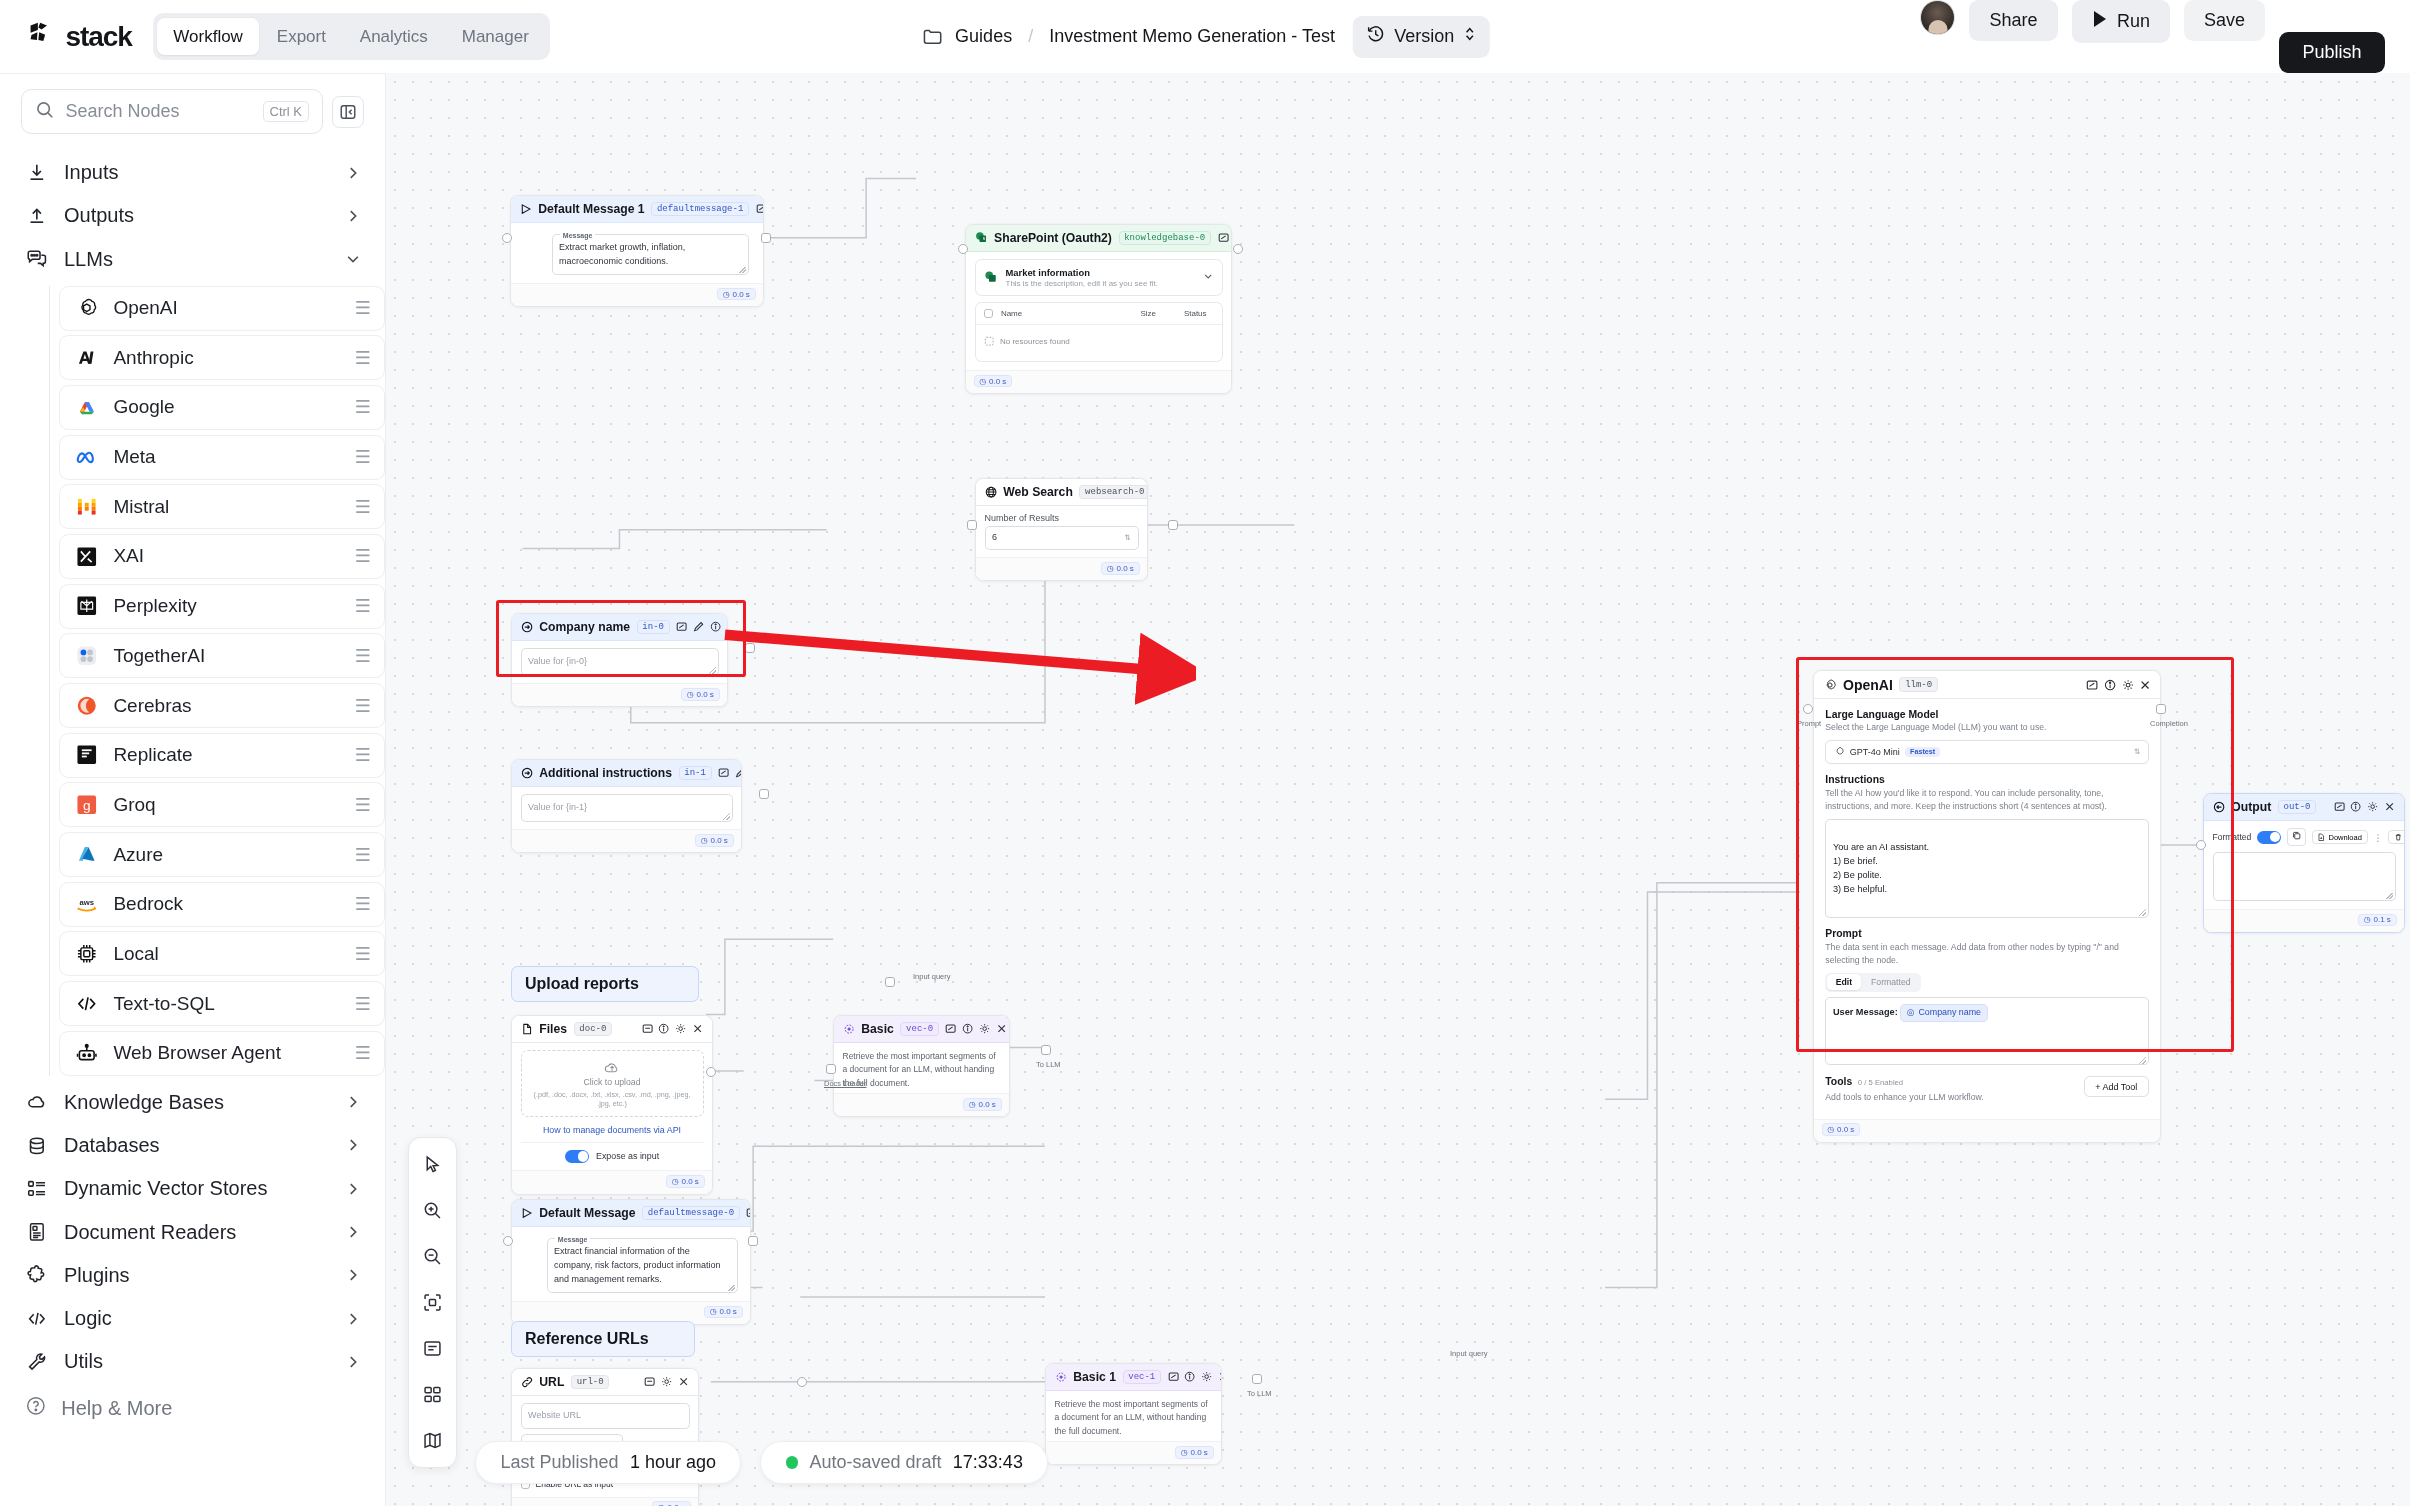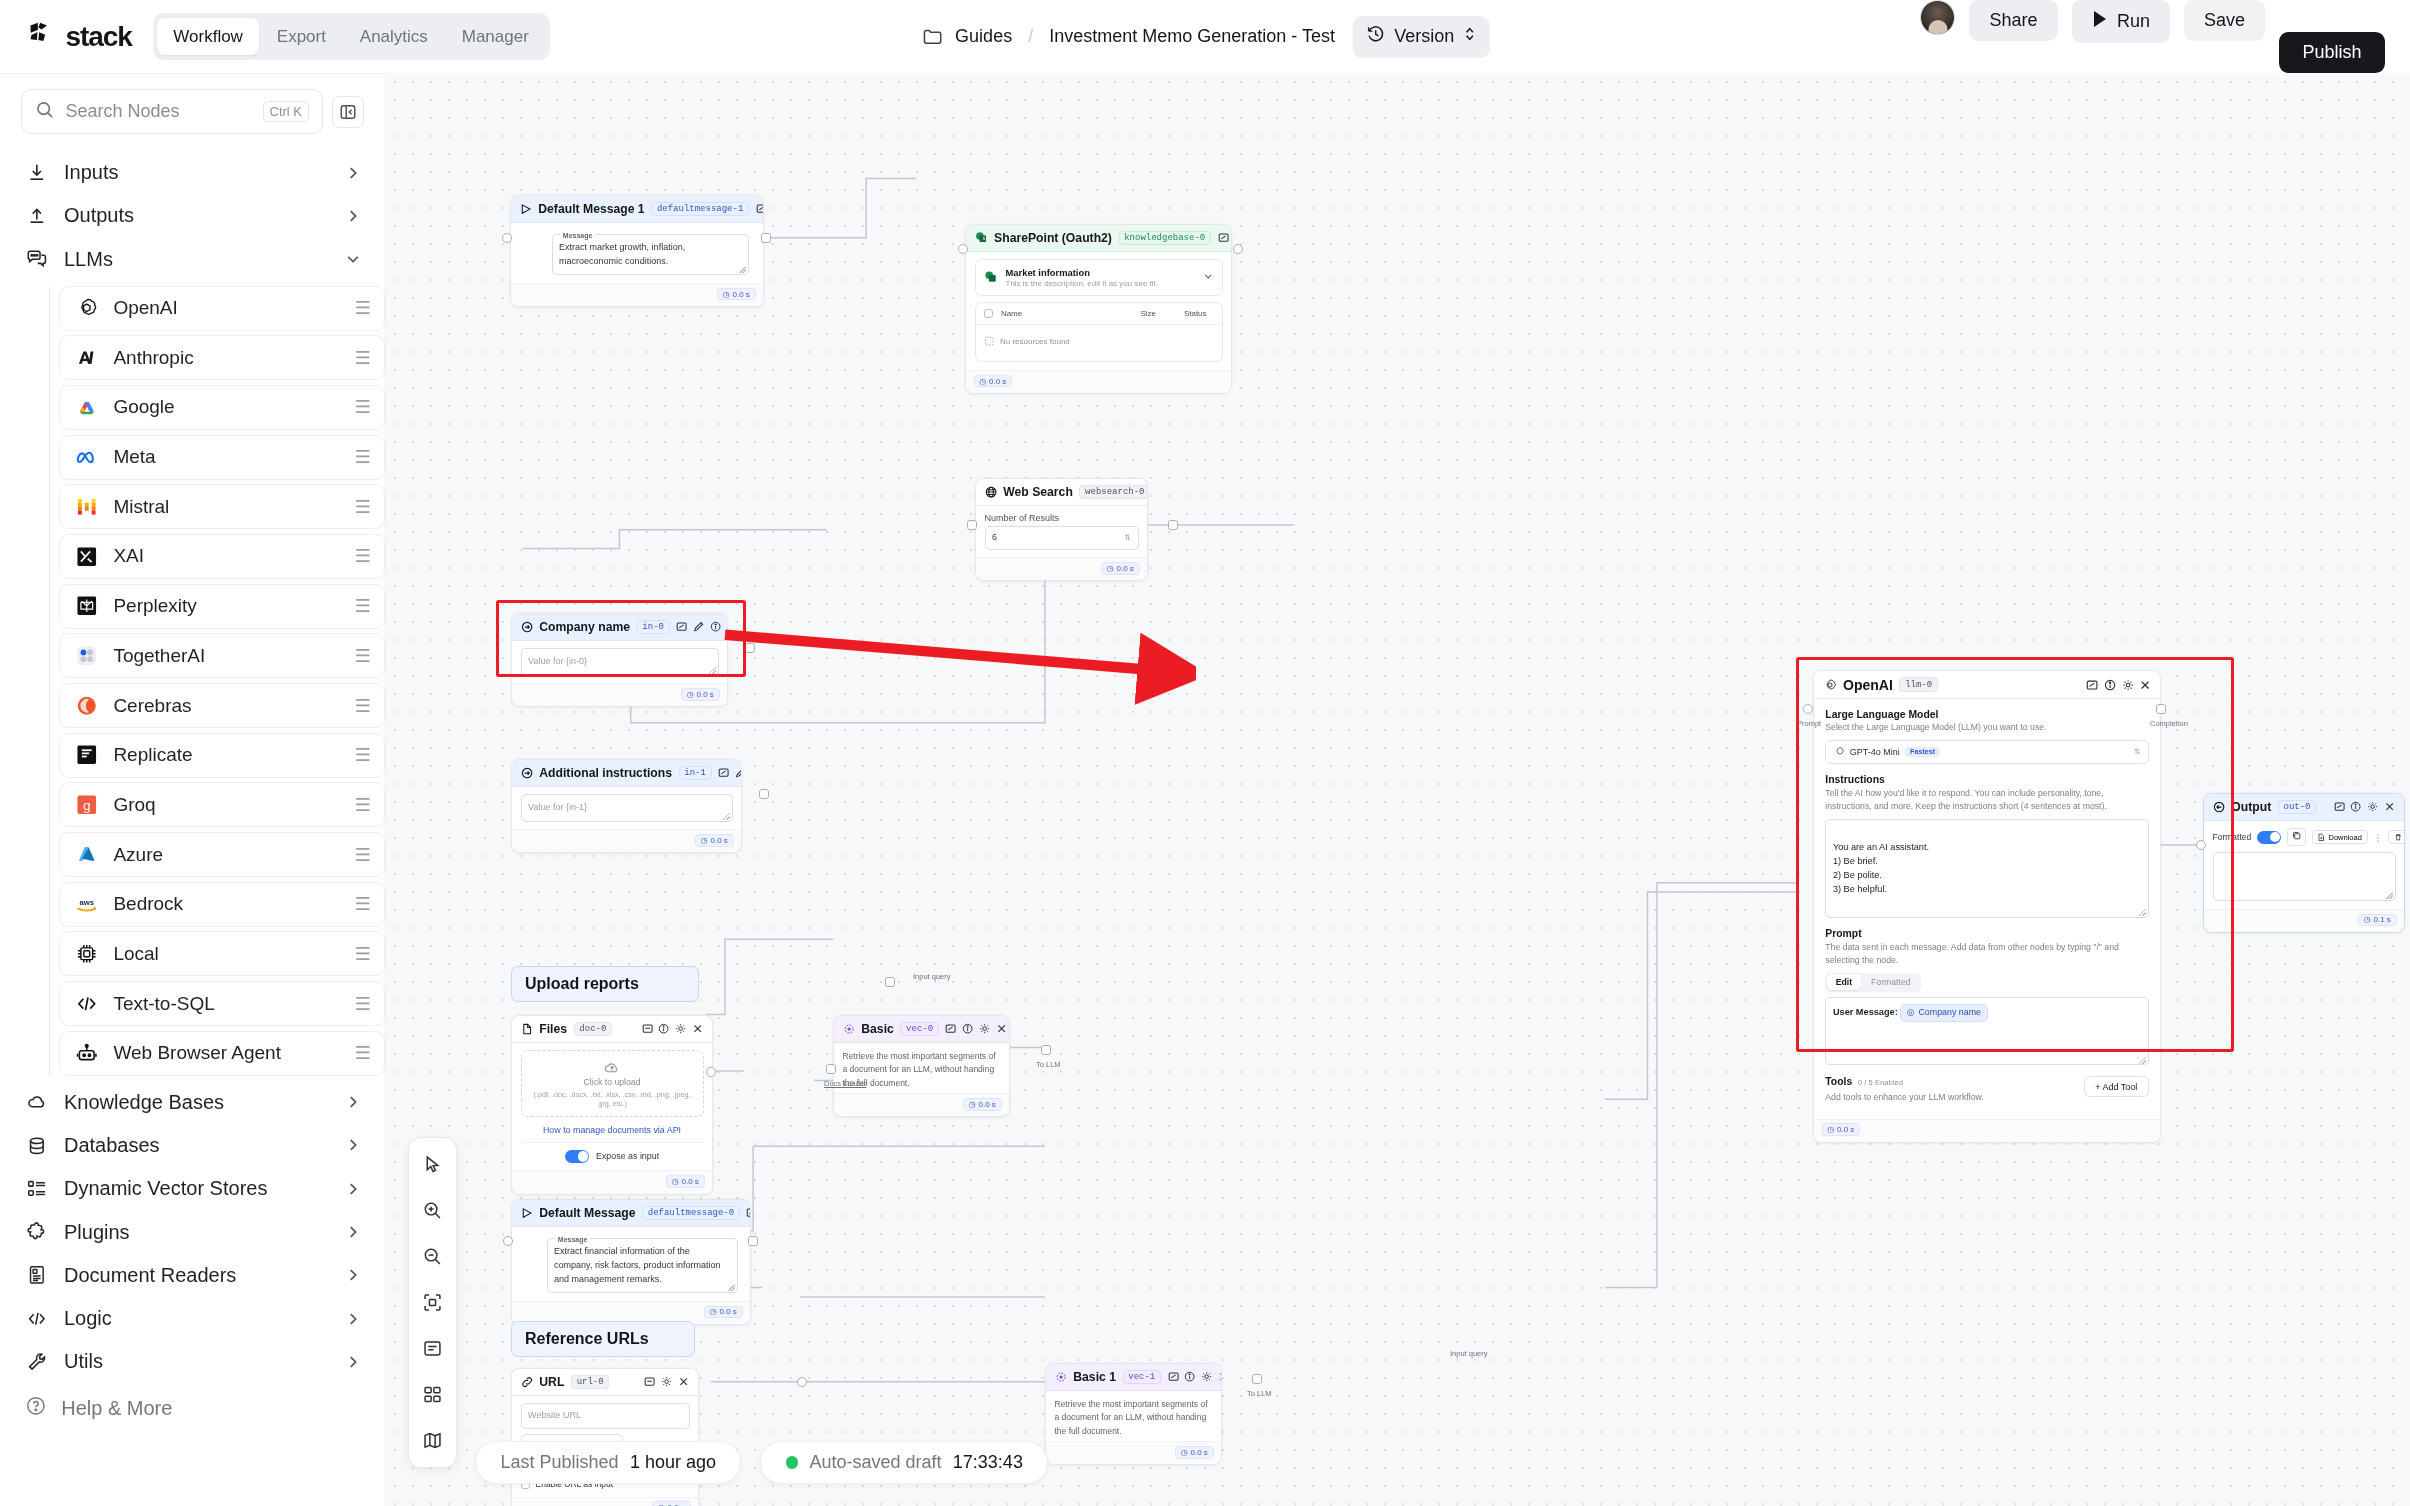--- a/index.html
+++ b/index.html
@@ -639,40 +639,40 @@
         </span>
         <span class="nav-label">Dynamic Vector Stores</span>
         <span class="chev">
           <svg width="16" height="16" viewBox="0 0 18 18" fill="none" stroke="#4a5059" stroke-width="1.8">
               <path d="M6.5 3.5 L12 9 L6.5 14.5"></path>
             </svg>
         </span>
       </div>
       <div class="nav-item">
         <span class="nav-ico">
-          <svg width="21.7" height="21.7" viewBox="0 0 24 24" fill="none" stroke="#22252c" stroke-width="1.7">
-            <path d="M9.6 4.2a2 2 0 1 1 3.9.5l2.7.6a1.6 1.6 0 0 1 1.2 2l-.6 2.4a2 2 0 1 1 .3 3.8l-.6 2.6a1.6 1.6 0 0 1-2 1.2l-2.4-.6a2 2 0 1 1-3.8.4l-2.6-.6a1.6 1.6 0 0 1-1.2-2l.6-2.4a2 2 0 1 1-.3-3.8l.6-2.6a1.6 1.6 0 0 1 2-1.2z"></path>
-          </svg>
-        </span>
-        <span class="nav-label">Plugins</span>
-        <span class="chev">
-          <svg width="16" height="16" viewBox="0 0 18 18" fill="none" stroke="#4a5059" stroke-width="1.8">
-              <path d="M6.5 3.5 L12 9 L6.5 14.5"></path>
-            </svg>
-        </span>
-      </div>
-      <div class="nav-item">
-        <span class="nav-ico">
           <svg width="21.7" height="21.7" viewBox="0 0 24 24" fill="none" stroke="#22252c" stroke-width="1.6">
             <rect x="5" y="3" width="14" height="18" rx="1.6"></rect>
             <rect x="7.8" y="6" width="4.3" height="4.3" rx=".7"></rect>
             <path d="M7.8 13.2 h8.4 M7.8 16 h8.4 M7.8 18.2 h5.5"></path>
           </svg>
         </span>
         <span class="nav-label">Document Readers</span>
+        <span class="chev">
+          <svg width="16" height="16" viewBox="0 0 18 18" fill="none" stroke="#4a5059" stroke-width="1.8">
+              <path d="M6.5 3.5 L12 9 L6.5 14.5"></path>
+            </svg>
+        </span>
+      </div>
+      <div class="nav-item">
+        <span class="nav-ico">
+          <svg width="21.7" height="21.7" viewBox="0 0 24 24" fill="none" stroke="#22252c" stroke-width="1.7">
+            <path d="M9.6 4.2a2 2 0 1 1 3.9.5l2.7.6a1.6 1.6 0 0 1 1.2 2l-.6 2.4a2 2 0 1 1 .3 3.8l-.6 2.6a1.6 1.6 0 0 1-2 1.2l-2.4-.6a2 2 0 1 1-3.8.4l-2.6-.6a1.6 1.6 0 0 1-1.2-2l.6-2.4a2 2 0 1 1-.3-3.8l.6-2.6a1.6 1.6 0 0 1 2-1.2z"></path>
+          </svg>
+        </span>
+        <span class="nav-label">Plugins</span>
         <span class="chev">
           <svg width="16" height="16" viewBox="0 0 18 18" fill="none" stroke="#4a5059" stroke-width="1.8">
               <path d="M6.5 3.5 L12 9 L6.5 14.5"></path>
             </svg>
         </span>
       </div>
       <div class="nav-item">
         <span class="nav-ico">
           <svg width="21.7" height="21.7" viewBox="0 0 24 24" fill="none" stroke="#22252c" stroke-width="1.7">
             <path d="M8.5 7 L4 12 L8.5 17"></path>

